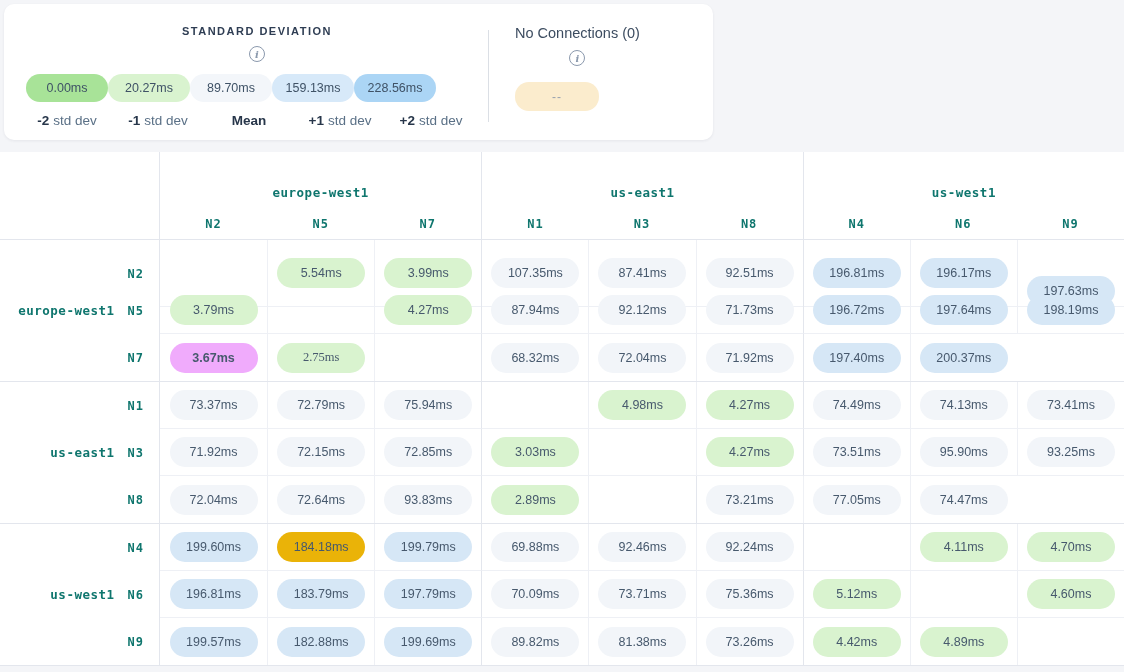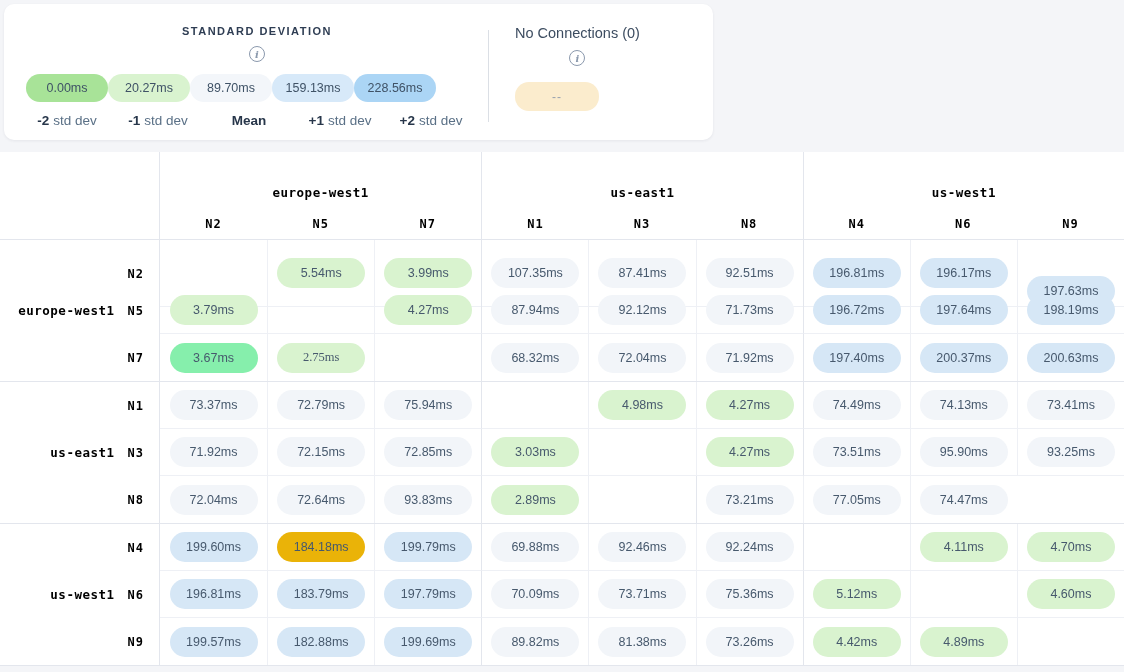--- a/index.html
+++ b/index.html
@@ -27,21 +27,21 @@
   .chip-labels { display:flex; gap:9px; margin-top:11px; }
   .chip-label { width:82px; display:flex; justify-content:center; gap:4px;
                 font-size:13.5px; color:#5a7086; white-space:nowrap; }
   .chip-label b { color:#27364a; }
   .nc-chip { margin-top:16px; width:84px; height:29px; border-radius:14px;
              display:flex; align-items:center; justify-content:center;
              color:#97a1ae; font-size:12px; letter-spacing:1px; }
 
   
   .matrix { position:absolute; left:0; top:152px; width:1124px; height:514px; background:#fff; }
-  .mono { font-family:"DejaVu Sans Mono", monospace; font-weight:bold; color:#000000; }
+  .mono { font-family:"DejaVu Sans Mono", monospace; font-weight:bold; color:#0f766e; }
   .m-header { display:grid; grid-template-columns:160px repeat(9,1fr);
               grid-template-rows:57px 30px; height:88px; border-bottom:1px solid #e3e6ed; }
   .m-corner { grid-row:1/3; grid-column:1; border-right:1px solid #e3e6ed; }
   .m-region-h { grid-row:1; display:flex; align-items:flex-end; justify-content:center;
                 padding-bottom:9px; font-size:12.5px; letter-spacing:.5px; }
   .m-node-h { grid-row:2; display:flex; align-items:center; justify-content:center;
               font-size:12px; letter-spacing:1px; }
   .col-strong { border-left:1px solid #e3e6ed; }
   .col-light { border-left:1px solid #eef0f5; }
   .m-group { border-bottom:1px solid #e3e6ed; }
@@ -183,43 +183,40 @@
             </div>
             <div class="m-cell col-light">
               <div class="pill" style="background: rgb(214, 231, 246);">198.19ms</div>
             </div>
           </div>
           <div class="m-row">
             <div class="m-label">
               <span class="node mono">N7</span>
             </div>
             <div class="m-cell">
-              <div class="pill" style="background: #86efac;">3.67ms</div>
+              <div class="pill" style="background: #f0abfc; font-weight: bold;">3.67ms</div>
             </div>
             <div class="m-cell col-light">
               <div class="pill" style="background: rgb(217, 243, 207); font-family: Liberation Serif, serif;">2.75ms</div>
             </div>
             <div class="m-cell col-light"></div>
             <div class="m-cell col-strong">
               <div class="pill" style="background: rgb(242, 245, 249);">68.32ms</div>
             </div>
             <div class="m-cell col-light">
               <div class="pill" style="background: rgb(242, 245, 249);">72.04ms</div>
             </div>
             <div class="m-cell col-light">
               <div class="pill" style="background: rgb(242, 245, 249);">71.92ms</div>
             </div>
             <div class="m-cell col-strong">
               <div class="pill" style="background: rgb(214, 231, 246);">197.40ms</div>
             </div>
             <div class="m-cell col-light">
               <div class="pill" style="background: rgb(214, 231, 246);">200.37ms</div>
-            </div>
-            <div class="m-cell col-light">
-              <div class="pill" style="background: rgb(214, 231, 246);">200.63ms</div>
             </div>
           </div>
         </div>
         <div class="m-group">
           <div class="m-row has-divider">
             <div class="m-label">
               <span class="node mono">N1</span>
             </div>
             <div class="m-cell">
               <div class="pill" style="background: rgb(242, 245, 249);">73.37ms</div>

